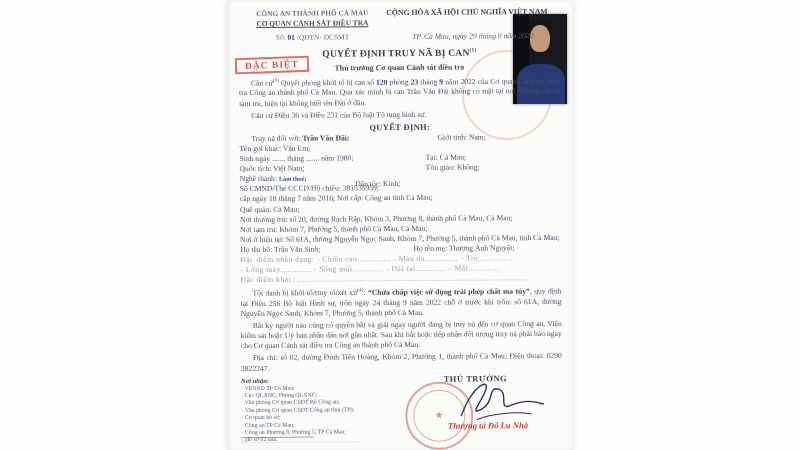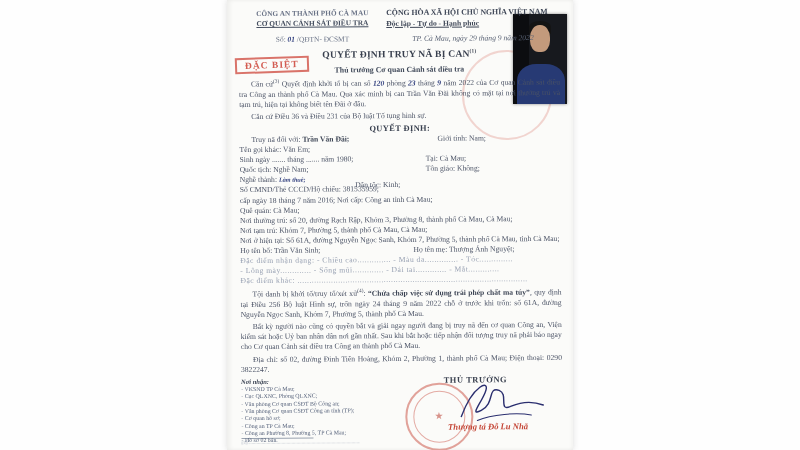--- a/index.html
+++ b/index.html
@@ -14,21 +14,21 @@
   .h-left{width:46%;text-align:center;line-height:1.4;}
   .h-left .l1{color:#6a7387;font-weight:600;font-size:7.2px;letter-spacing:.1px;}
   .h-left .l2{color:#454e5f;font-weight:bold;font-size:7.4px;}
   .h-left .l2 u{text-decoration:underline;}
   .h-right{width:54%;line-height:1.4;}
   .h-right .l1{color:#3f4757;font-weight:bold;font-size:7.8px;}
   .h-right .l2{color:#3f4757;font-weight:bold;font-size:7.6px;text-decoration:underline;}
   .meta-row{display:flex;margin-top:4px;}
   .doc-no{width:46%;text-align:center;color:#6a7387;font-size:7.4px;}
   .dateline{width:54%;text-align:center;font-style:italic;color:#5a6375;font-size:7.6px;}
-  .hand{color:#33417f;font-style:italic;font-weight:bold;}
+  .hand{color:#33417f;font-weight:bold;}
   
   .title{text-align:center;font-weight:bold;color:#39404f;font-size:9.6px;margin-top:4px;letter-spacing:.2px;}
   sup{font-size:5.3px;}
   .subtitle{text-align:center;font-weight:bold;color:#414a5a;margin-top:4px;font-size:7.8px;}
   
   .para{text-indent:12px;margin-top:2px;text-align:justify;}
   .heading2{text-align:center;font-weight:bold;font-size:8.4px;color:#39404f;margin-top:2px;letter-spacing:.4px;}
   .bold{font-weight:bold;color:#3c4454;}
   
   .row{position:relative;}
@@ -84,56 +84,55 @@
 
     <div class="content">
 
       <div class="header">
         <div class="h-left">
           <div class="l1">CÔNG AN THÀNH PHỐ CÀ MAU</div>
           <div class="l2"><u>CƠ QUAN CẢNH SÁT ĐIỀU TRA</u></div>
         </div>
         <div class="h-right">
           <div class="l1">CỘNG HÒA XÃ HỘI CHỦ NGHĨA VIỆT NAM</div>
-          <div class="l2">Độc lập - Tự do - Hạnh phúc</div>
         </div>
       </div>
 
       <div class="meta-row">
         <div class="doc-no">
           <span>Số:</span>
           <span class="hand">01</span>
           <span>/QĐTN- ĐCSMT</span>
         </div>
         <div class="dateline">TP. Cà Mau, ngày 29 tháng 9 năm 2022</div>
       </div>
 
       <div class="title">
         <span>QUYẾT ĐỊNH TRUY NÃ BỊ CAN</span><sup>(1)</sup>
       </div>
       <div class="subtitle">Thủ trưởng Cơ quan Cảnh sát điều tra</div>
 
       <div class="para">
-        <span>Căn cứ</span><sup>(3)</sup><span> Quyết định khởi tố bị can số </span><span class="hand">120</span><span> phòng </span><span class="hand">23</span><span> tháng </span><span class="hand">9</span><span> năm 2022 của Cơ quan Cảnh sát điều tra Công an thành phố Cà Mau. Qua xác minh bị can Trần Văn Đãi không có mặt tại nơi thường trú và tạm trú, hiện tại không biết tên Đãi ở đâu.</span>
+        <span>Căn cứ</span><sup>(3)</sup><span> Quyết phòng khởi tố bị can số </span><span class="hand">120</span><span> phòng </span><span class="hand">23</span><span> tháng </span><span class="hand">9</span><span> năm 2022 của Cơ quan Cảnh sát điều tra Công an thành phố Cà Mau. Qua xác minh bị can Trần Văn Đãi không có mặt tại nơi thường trú và tạm trú, hiện tại không biết tên Đãi ở đâu.</span>
       </div>
       <div class="para">Căn cứ Điều 36 và Điều 231 của Bộ luật Tố tụng hình sự.</div>
 
       <div class="heading2">QUYẾT ĐỊNH:</div>
 
       <div class="row indent">
         <span>Truy nã đối với: </span><span class="bold">Trần Văn Đãi;</span>
         <span class="col-58">Giới tính: Nam;</span>
       </div>
       <div class="row">Tên gọi khác: Văn Em;</div>
       <div class="row">
         <span>Sinh ngày ....... tháng ....... năm 1980;</span>
         <span class="col-58">Tại: Cà Mau;</span>
       </div>
       <div class="row">
-        <span>Quốc tịch: Nghề Nam;</span>
+        <span>Quốc tịch: Việt Nam;</span>
         <span class="col-36">Dân tộc: Kinh;</span>
         <span class="col-58">Tôn giáo: Không;</span>
       </div>
       <div class="row">
         <span>Nghề thành: </span><span class="hand" style="font-size:6.2px;">Làm thuê;</span>
       </div>
       <div class="row">Số CMND/Thẻ CCCD/Hộ chiếu: 381535959;</div>
       <div class="row">cấp ngày 18 tháng 7 năm 2016; Nơi cấp: Công an tỉnh Cà Mau;</div>
       <div class="row">Quê quán: Cà Mau;</div>
       <div class="row">Nơi thường trú: số 20, đường Rạch Rập, Khóm 3, Phường 8, thành phố Cà Mau, Cà Mau;</div>

